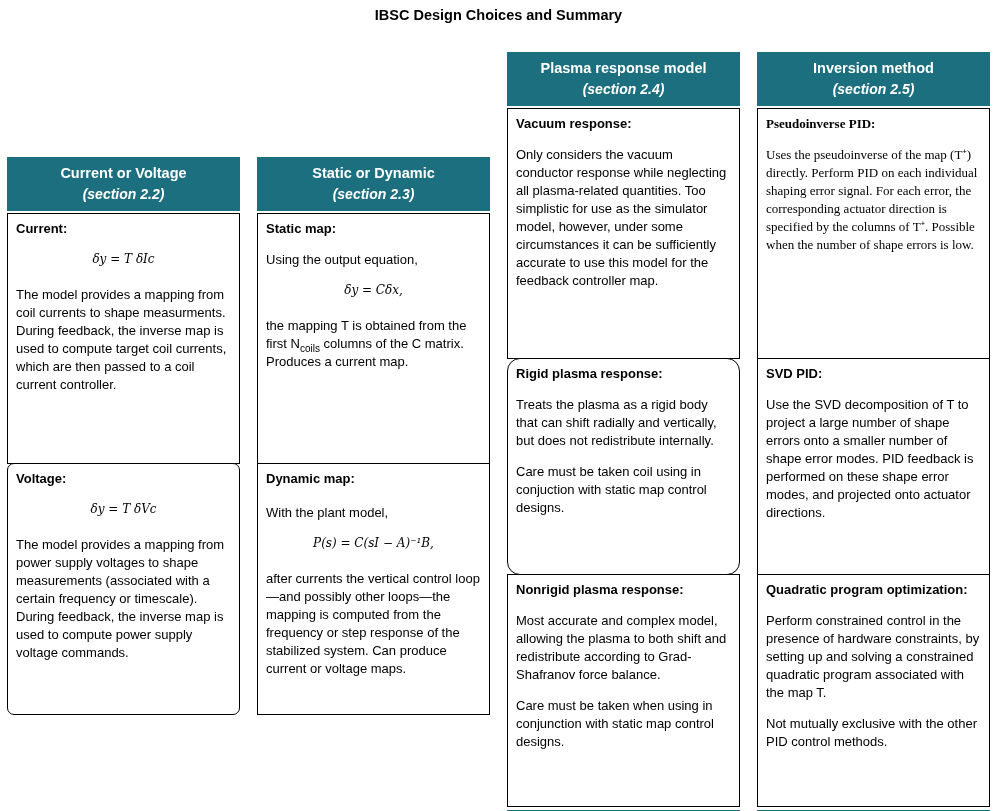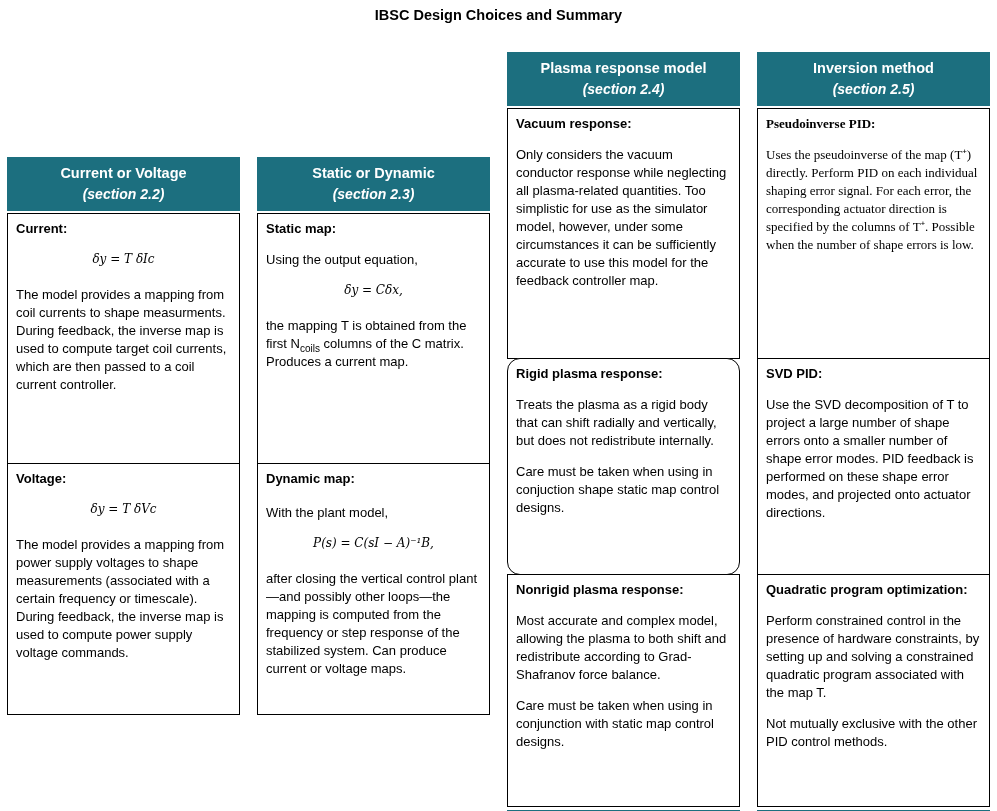--- a/index.html
+++ b/index.html
@@ -95,57 +95,57 @@
       <div class="column">
         <div class="col-header">
           <div class="col-title">Current or Voltage</div>
           <div class="col-section">(section 2.2)</div>
         </div>
         <div class="cell" style="min-height: 251px;">
           <div class="cell-label">Current:</div>
           <div class="cell-eq">δy = T δIc</div>
           <div class="cell-text">The model provides a mapping from coil currents to shape measurments. During feedback, the inverse map is used to compute target coil currents, which are then passed to a coil current controller.</div>
         </div>
-        <div class="cell" style="min-height: 252px;">
+        <div class="cell" style="min-height: 252px; border-radius: 7px;">
           <div class="cell-label">Voltage:</div>
           <div class="cell-eq">δy = T δVc</div>
           <div class="cell-text">The model provides a mapping from power supply voltages to shape measurements (associated with a certain frequency or timescale). During feedback, the inverse map is used to compute power supply voltage commands.</div>
         </div>
       </div>
       <div class="column">
         <div class="col-header">
           <div class="col-title">Static or Dynamic</div>
           <div class="col-section">(section 2.3)</div>
         </div>
         <div class="cell" style="min-height: 251px;">
           <div class="cell-label">Static map:</div>
           <div class="cell-text">Using the output equation,</div>
           <div class="cell-eq">δy = Cδx,</div>
           <div class="cell-text"><span>the mapping T is obtained from the first N</span><sub>coils</sub><span> columns of the C matrix. Produces a current map.</span></div>
         </div>
         <div class="cell" style="min-height: 252px;">
           <div class="cell-label tight">Dynamic map:</div>
           <div class="cell-text">With the plant model,</div>
           <div class="cell-eq">P(s) = C(sI − A)⁻¹B,</div>
-          <div class="cell-text">after closing the vertical control plant—and possibly other loops—the mapping is computed from the frequency or step response of the stabilized system. Can produce current or voltage maps.</div>
+          <div class="cell-text">after currents the vertical control loop—and possibly other loops—the mapping is computed from the frequency or step response of the stabilized system. Can produce current or voltage maps.</div>
         </div>
       </div>
       <div class="column">
         <div class="col-header">
           <div class="col-title">Plasma response model</div>
           <div class="col-section">(section 2.4)</div>
         </div>
         <div class="cell" style="min-height: 251px;">
           <div class="cell-label">Vacuum response:</div>
           <div class="cell-text">Only considers the vacuum conductor response while neglecting all plasma-related quantities. Too simplistic for use as the simulator model, however, under some circumstances it can be sufficiently accurate to use this model for the feedback controller map.</div>
         </div>
         <div class="cell" style="min-height: 217px; border-radius: 13px;">
           <div class="cell-label">Rigid plasma response:</div>
           <div class="cell-text">Treats the plasma as a rigid body that can shift radially and vertically, but does not redistribute internally.</div>
-          <div class="cell-text">Care must be taken when using in conjuction shape static map control designs.</div>
+          <div class="cell-text">Care must be taken coil using in conjuction with static map control designs.</div>
         </div>
         <div class="cell" style="min-height: 233px;">
           <div class="cell-label">Nonrigid plasma response:</div>
           <div class="cell-text">Most accurate and complex model, allowing the plasma to both shift and redistribute according to Grad-Shafranov force balance.</div>
           <div class="cell-text">Care must be taken when using in conjunction with static map control designs.</div>
         </div>
         <div class="bottom-strip"></div>
       </div>
       <div class="column">
         <div class="col-header">

